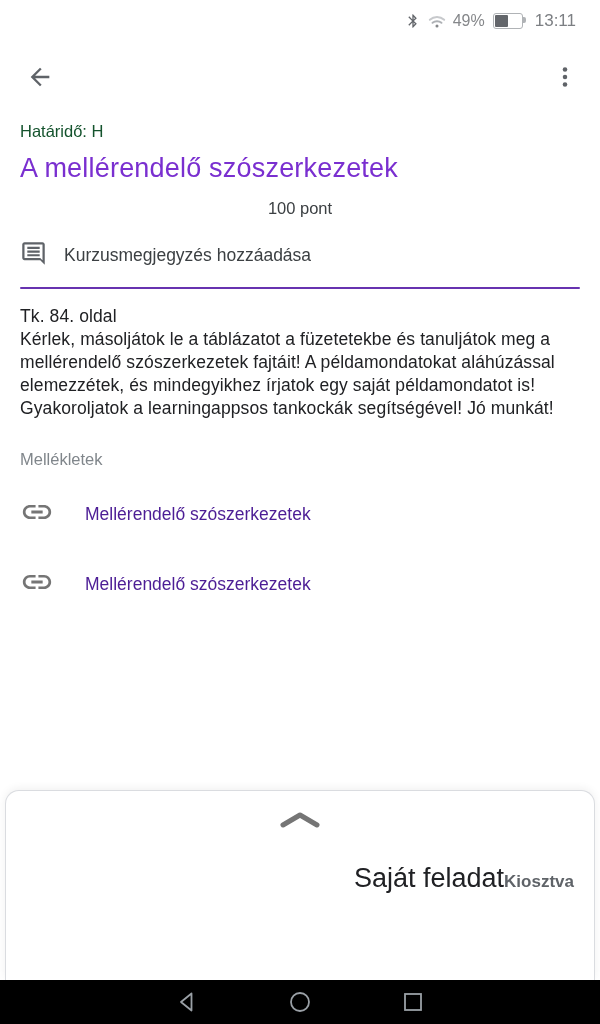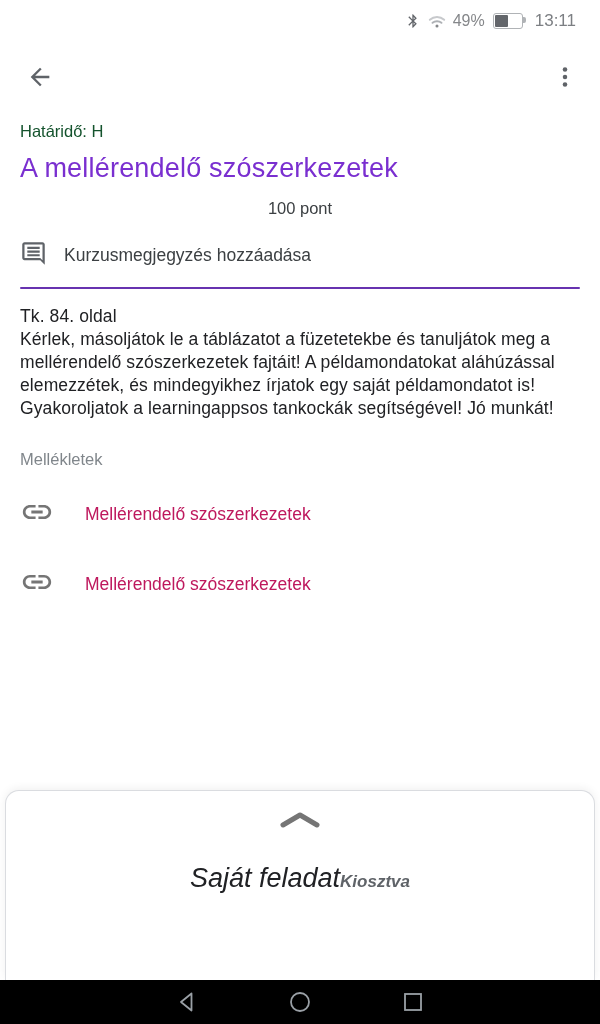--- a/index.html
+++ b/index.html
@@ -31,31 +31,31 @@
   .points{margin-top:15px;font-size:16.5px;color:#3c4043;text-align:center;}
   .comment-row{margin-top:22px;display:flex;align-items:center;gap:17px;cursor:pointer;}
   .comment-row .label{font-size:17.5px;color:#3c4043;}
   .divider{margin-top:16px;height:2px;background:#6733b0;border-radius:1px;}
   .body-text{
     margin-top:16px;font-size:17.5px;line-height:23px;color:#202124;
     white-space:pre-line;letter-spacing:.1px;
   }
   .attachments-header{margin-top:30px;font-size:16.5px;color:#80868b;}
   .attachment-row{margin-top:26px;display:flex;align-items:center;gap:31px;cursor:pointer;}
-  .attachment-row .label{font-size:17.5px;color:#be185d;}
+  .attachment-row .label{font-size:17.5px;color:#4c1d95;}
   .attachment-row + .attachment-row{margin-top:32px;}
   
   .bottom-sheet{
     position:absolute;left:5px;right:5px;top:790px;bottom:44px;
     background:#fff;border:1px solid #dadce0;border-bottom:none;
     border-radius:14px 14px 0 0;
     box-shadow:0 -2px 8px rgba(0,0,0,.06);
   }
   .sheet-handle{display:flex;justify-content:center;margin-top:16px;cursor:pointer;}
-  .sheet-header{display:flex;align-items:baseline;justify-content:center;padding:0 20px;margin-top:26px;font-style:italic;}
+  .sheet-header{display:flex;align-items:baseline;justify-content:flex-end;padding:0 20px;margin-top:26px;}
   .sheet-title{font-size:27px;color:#202124;}
   .sheet-status{font-size:17px;font-weight:700;color:#5f6368;}
   .private-row{display:flex;align-items:center;gap:16px;padding:0 20px;margin-top:17px;cursor:pointer;}
   .private-row .label{font-size:17.5px;color:#3c4043;}
   
   .nav-bar{
     position:absolute;left:0;right:0;bottom:0;height:44px;background:#000;
     display:flex;align-items:center;justify-content:center;gap:85px;
   }
   .nav-bar .icon-btn{padding:2px;}

